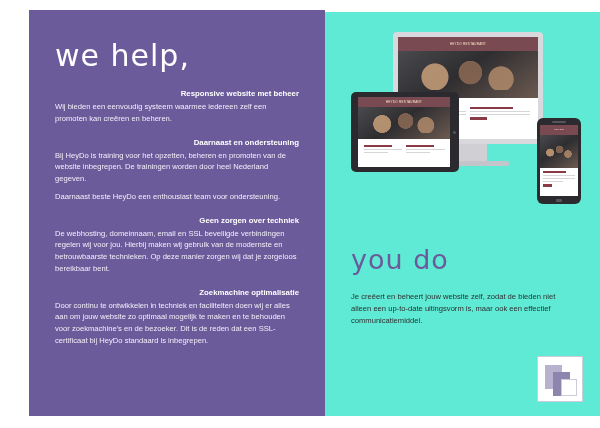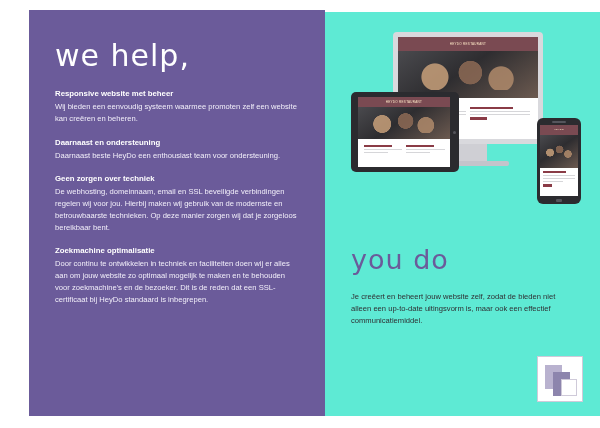--- a/index.html
+++ b/index.html
@@ -58,20 +58,21 @@
   }
   .block {
     margin-bottom: 13px;
     max-width: 246px;
   }
   .block-title {
     font-size: 7.8px;
     font-weight: bold;
     margin: 0 0 3px 0;
     color: #ffffff;
+    text-align: right;
   }
   .block-body {
     font-size: 7.6px;
     line-height: 1.55;
     margin: 0;
     color: #f2effa;
   }
   .block-body + .block-body {
     margin-top: 6px;
   }
@@ -326,25 +327,26 @@
 <body>
 
 <div class="page">
   <div class="sheet">
 
     <div class="left-panel">
       <h1 class="headline">we help,</h1>
 
       <div class="block">
         <p class="block-title">Responsive website met beheer</p>
-        <p class="block-body">Wij bieden een eenvoudig systeem waarmee promoten zelf een website kan creëren en beheren.</p>
+        <p class="block-body">Wij bieden een eenvoudig systeem waarmee iedereen zelf een promoten kan creëren en beheren.</p>
       </div>
 
       <div class="block">
         <p class="block-title">Daarnaast en ondersteuning</p>
+        <p class="block-body">Bij HeyDo is training voor het opzetten, beheren en promoten van de website inbegrepen. De trainingen worden door heel Nederland gegeven.</p>
         <p class="block-body">Daarnaast beste HeyDo een enthousiast team voor ondersteuning.</p>
       </div>
 
       <div class="block">
         <p class="block-title">Geen zorgen over techniek</p>
         <p class="block-body">De webhosting, domeinnaam, email en SSL beveiligde verbindingen regelen wij voor jou. Hierbij maken wij gebruik van de modernste en betrouwbaarste technieken. Op deze manier zorgen wij dat je zorgeloos bereikbaar bent.</p>
       </div>
 
       <div class="block">
         <p class="block-title">Zoekmachine optimalisatie</p>

